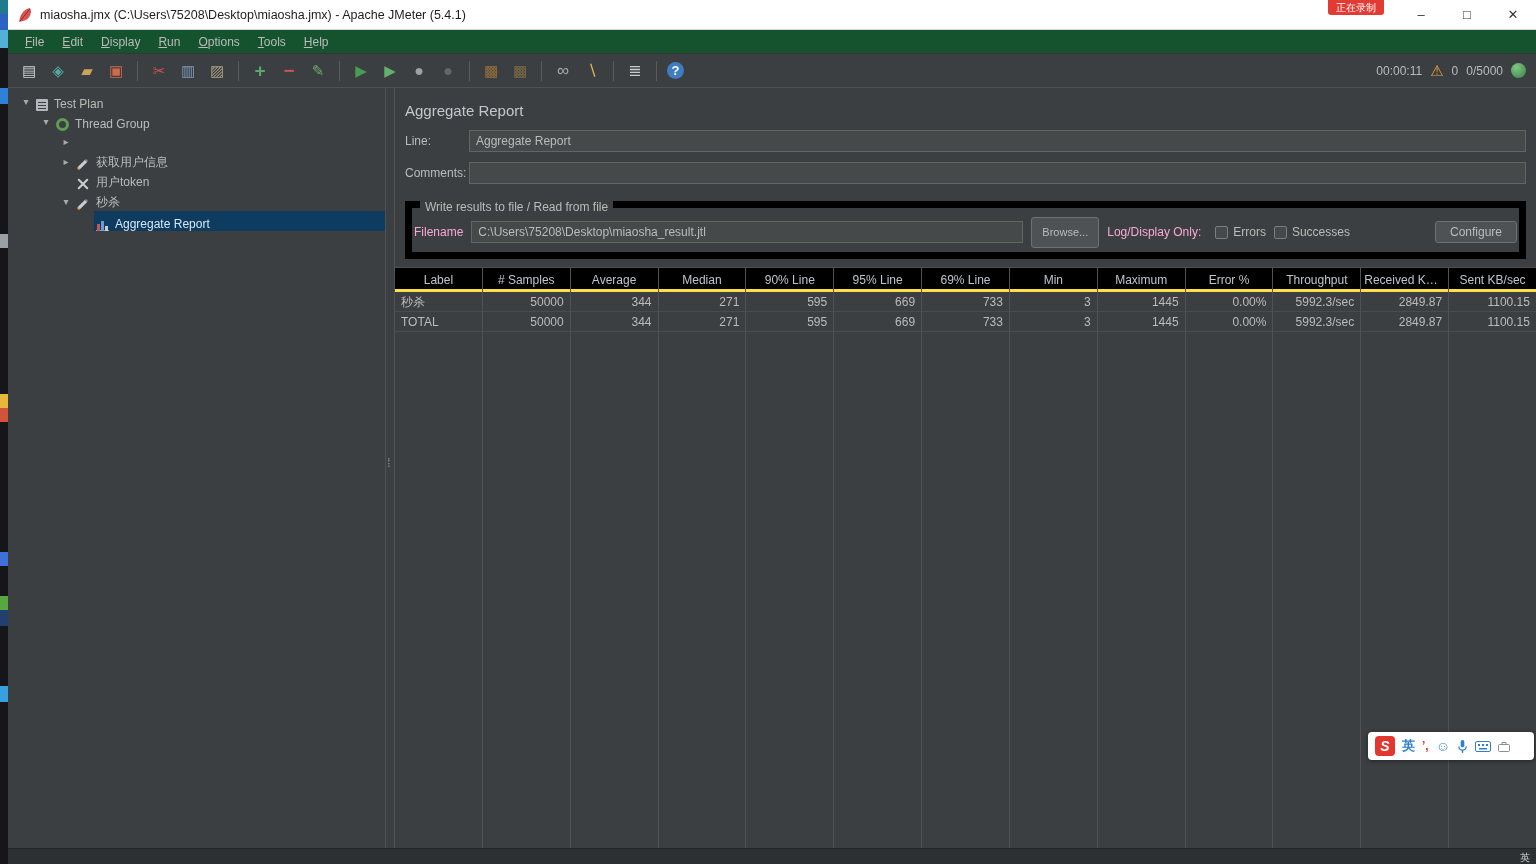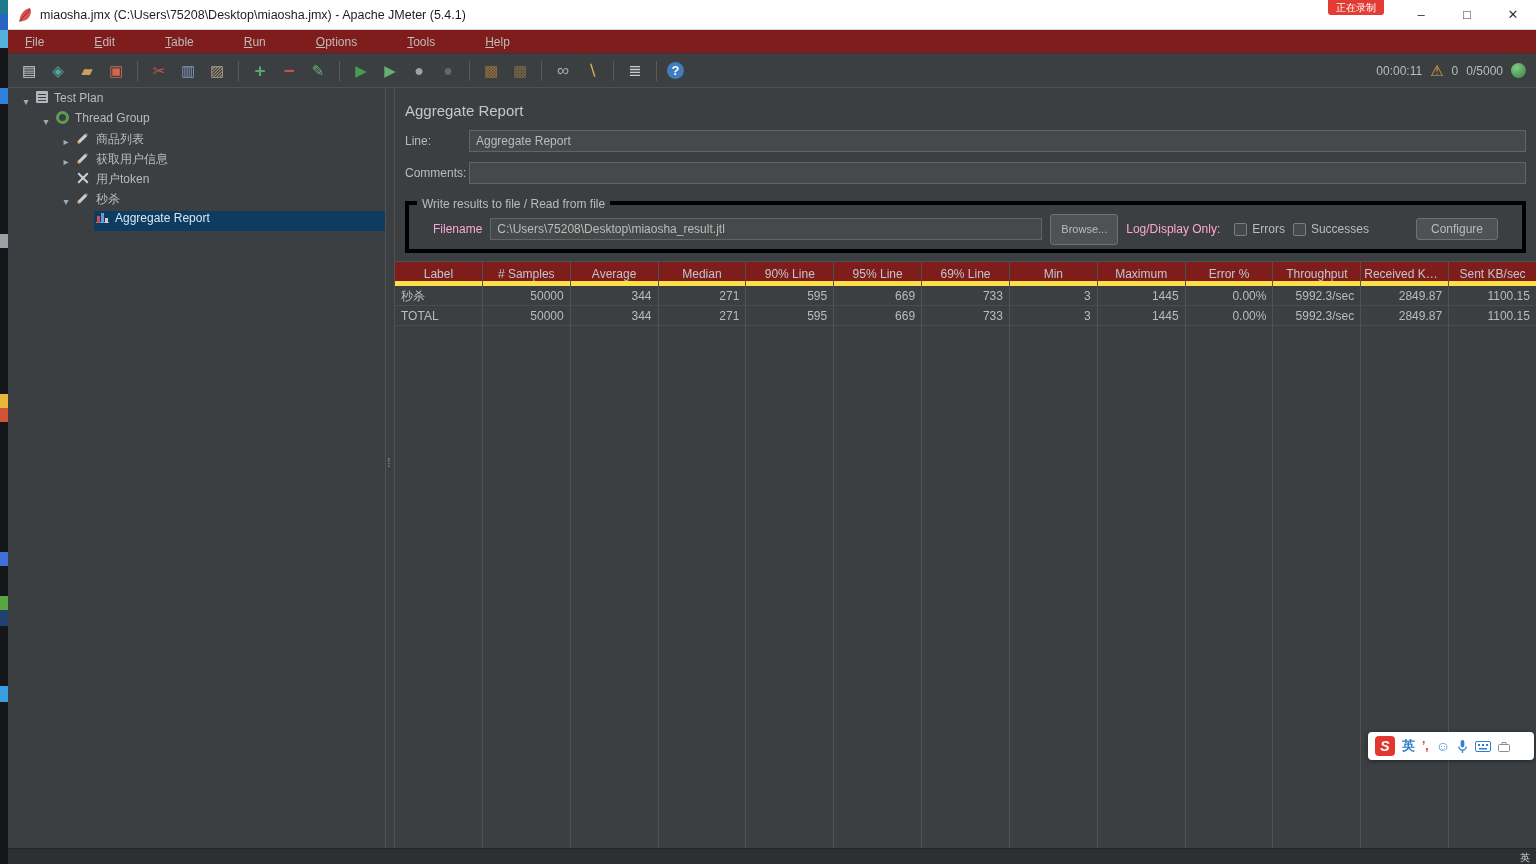--- a/index.html
+++ b/index.html
@@ -14,39 +14,39 @@
   .window { position:absolute; left:8px; top:0; width:1528px; height:864px; display:flex; flex-direction:column; background:#3c3f41; }
 
   
   .titlebar { position:relative; height:30px; background:#ffffff; border-bottom:1px solid #d4d4d4; display:flex; align-items:center; padding-left:10px; gap:8px; flex:none; }
   .titlebar .title { font-size:12.5px; color:#1d1d1d; white-space:nowrap; }
   .win-controls { margin-left:auto; display:flex; height:100%; }
   .win-btn { width:46px; height:100%; display:flex; align-items:center; justify-content:center; color:#333; font-size:13px; cursor:default; }
   .rec-badge { position:absolute; top:0; right:152px; height:15px; line-height:15px; background:#e23b33; color:#fff; font-size:10px; padding:0 8px; border-radius:0 0 3px 3px; }
 
   
-  .menubar { height:24px; background:#7f1d1d; border-bottom:1px solid #333536; display:flex; align-items:center; padding-left:8px; flex:none;gap:32px; }
+  .menubar { height:24px; background:#14532d; border-bottom:1px solid #333536; display:flex; align-items:center; padding-left:8px; flex:none; }
   .menu-item { display:inline-block; padding:3px 9px; font-size:12px; color:#bbbbbb; }
   .menu-item::first-letter { text-decoration:underline; }
 
   
   .toolbar { height:34px; background:#3c3f41; border-bottom:1px solid #515151; display:flex; align-items:center; padding:0 10px; flex:none; }
   #toolbar-icons { display:flex; align-items:center; gap:7px; }
   .tb-btn { width:22px; height:22px; display:flex; align-items:center; justify-content:center; font-size:15px; cursor:default; }
   .tb-sep { width:1px; height:20px; background:#5a5a5a; margin:0 3px; }
   .tb-right { margin-left:auto; display:flex; align-items:center; gap:8px; font-size:12px; color:#bbbbbb; }
   .warn-tri { color:#e8a33d; font-size:15px; }
   .orb { width:15px; height:15px; border-radius:50%; background:radial-gradient(circle at 35% 30%, #7dcb82, #3d7d44); }
 
   
   .content { flex:1; display:flex; min-height:0; }
   .tree-panel { width:377px; flex:none; background:#3c3f41; padding-top:3px; overflow:hidden; }
   .tree-row { height:20px; display:flex; align-items:center; font-size:12px; color:#bbbbbb; white-space:nowrap; }
   .chevron { width:16px; flex:none; text-align:center; font-size:10px; color:#a6abb0; }
-  .tree-inner { display:flex; align-items:flex-start; gap:6px; flex:1; height:100%; padding-left:2px; min-width:0; }
+  .tree-inner { display:flex; align-items:flex-end; gap:6px; flex:1; height:100%; padding-left:2px; min-width:0; }
   .tree-inner.sel-bg { background:#0d3c60; }
   .tree-inner.sel-bg .tree-label { color:#d9e6f2; }
   .tree-icon { width:14px; height:14px; flex:none; position:relative; }
   .tree-icon.test-plan { width:12px; height:12px; border-radius:1px;
       background:linear-gradient(#3c3f41,#3c3f41) 2px 3px/8px 1px no-repeat,
                  linear-gradient(#3c3f41,#3c3f41) 2px 6px/8px 1px no-repeat,
                  linear-gradient(#3c3f41,#3c3f41) 2px 9px/8px 1px no-repeat, #b2b8be; }
   .tree-icon.thread-group { width:13px; height:13px; border-radius:50%; border:3px solid #5e9e52; }
   .tree-icon.http-sampler::before { content:""; position:absolute; left:0; top:6px; width:13px; height:3px; border-radius:1px;
       background:linear-gradient(90deg,#e0a85c 0 2px,#c9ced3 2px 11px,#888d92 11px); transform:rotate(-45deg); }
@@ -61,38 +61,38 @@
 
   .splitter { width:9px; flex:none; background:#3c3f41; border-left:1px solid #515151; position:relative; cursor:col-resize; }
   .splitter .grip { position:absolute; top:370px; left:1px; color:#8a8f93; font-size:13px; line-height:9px; }
 
   
   .main { flex:1; display:flex; flex-direction:column; min-width:0; background:#3c3f41; padding:0 10px; border-left:1px solid #515151; }
   .main-title { margin:14px 0 10px; font-size:15px; color:#c3c8cc; }
   .form-row { display:flex; align-items:center; height:24px; margin-bottom:8px; }
   .form-label { width:64px; flex:none; font-size:12px; color:#bbbbbb; }
   .text-input { flex:1; height:22px; background:#45494a; border:1px solid #646464; color:#bbbbbb; font-size:12px; padding:0 6px; font-family:"Liberation Sans",sans-serif; outline:none; }
-  .groupbox { position:relative; border:4px solid #000000; margin:8px 0 8px; padding:12px 24px 8px; }
+  .groupbox { position:relative; border:7px solid #000000; margin:8px 0 8px; padding:12px 2px 8px; }
   .groupbox .legend { position:absolute; top:-8px; left:8px; background:#3c3f41; padding:0 5px; font-size:12px; color:#bbbbbb; }
   .file-row { display:flex; align-items:center; gap:8px; height:24px; }
   .file-label { font-size:12px; color:#f9a8d4; flex:none; }
   .file-input { width:552px; flex:none; height:22px; background:#45494a; border:1px solid #646464; color:#bbbbbb; font-size:12px; padding:0 6px; font-family:"Liberation Sans",sans-serif; outline:none; }
   .btn { height:22px; padding:0 14px; background:#4e5254; border:1px solid #6e7274; border-radius:3px; color:#bbbbbb; font-size:12px; font-family:"Liberation Sans",sans-serif; cursor:default; }
   .btn.small { font-size:11px; padding:0 10px; height:31px; }
   .checkbox { width:13px; height:13px; flex:none; background:#45494a; border:1px solid #7a7e80; border-radius:2px; position:relative; }
   .checkbox.checked::after { content:"✓"; position:absolute; left:1px; top:-3px; color:#b6d7f0; font-size:12px; }
   .cb-label { font-size:12px; color:#bbbbbb; margin-left:5px; }
   .cb-pair { display:flex; align-items:center; }
   .ml-auto { margin-left:auto; }
 
   
   .agg-table { flex:1; min-height:0; display:flex; border-top:1px solid #515151; margin:0 -10px; background:#3c3f41; }
   .tcol { flex:1; min-width:0; border-right:1px solid #515151; display:flex; flex-direction:column; }
   .tcol:last-child { border-right:none; }
-  .th { height:24px; line-height:24px; flex:none; text-align:center; background:#7f1d1d; border-bottom:5px solid #fde047; font-size:12px; color:#c0c5c9; white-space:nowrap; overflow:hidden; text-overflow:ellipsis; padding:0 3px; cursor:default; }
+  .th { height:24px; line-height:24px; flex:none; text-align:center; background:#000000; border-bottom:3px solid #fde047; font-size:12px; color:#c0c5c9; white-space:nowrap; overflow:hidden; text-overflow:ellipsis; padding:0 3px; cursor:default; }
   .td { height:20px; line-height:20px; flex:none; text-align:right; padding:0 6px; border-bottom:1px solid #494c4e; font-size:12px; color:#bbbbbb; white-space:nowrap; overflow:hidden; }
   .td.left { text-align:left; }
   .tfill { flex:1; }
 
   
   .table-footer { height:30px; flex:none; border-top:1px solid #515151; margin:0 -10px; display:flex; align-items:center; justify-content:center; gap:14px; font-size:12px; color:#bbbbbb; background:#3c3f41; }
 
   
   .statusbar { height:16px; flex:none; background:#2d3032; border-top:1px solid #232527; position:relative; }
   .statusbar .tray { position:absolute; right:6px; top:2px; font-size:10px; color:#cfd4d8; }
@@ -137,21 +137,21 @@
       <div class="win-controls">
         <span class="win-btn">–</span>
         <span class="win-btn">□</span>
         <span class="win-btn">✕</span>
       </div>
     </div>
 
     <div class="menubar" id="menubar">
         <span class="menu-item">File</span>
         <span class="menu-item">Edit</span>
-        <span class="menu-item">Table</span>
+        <span class="menu-item">Display</span>
         <span class="menu-item">Run</span>
         <span class="menu-item">Options</span>
         <span class="menu-item">Tools</span>
         <span class="menu-item">Help</span>
       </div>
 
     <div class="toolbar">
       <div id="toolbar-icons">
           <span class="tb-btn" style="color: rgb(207, 212, 216);">▤</span>
           <span class="tb-btn" style="color: rgb(86, 168, 162);">◈</span>
@@ -201,24 +201,20 @@
           </div>
           <div class="tree-row" style="padding-left: 30px;">
             <span class="chevron">▾</span>
             <span class="tree-inner">
               <span class="tree-icon thread-group"></span>
               <span class="tree-label">Thread Group</span>
             </span>
           </div>
           <div class="tree-row" style="padding-left: 50px;">
             <span class="chevron">▸</span>
-            <span class="tree-inner">
-              <span class="tree-icon http-sampler"></span>
-              <span class="tree-label">商品列表</span>
-            </span>
           </div>
           <div class="tree-row" style="padding-left: 50px;">
             <span class="chevron">▸</span>
             <span class="tree-inner">
               <span class="tree-icon http-sampler"></span>
               <span class="tree-label">获取用户信息</span>
             </span>
           </div>
           <div class="tree-row" style="padding-left: 50px;">
             <span class="chevron"></span>

